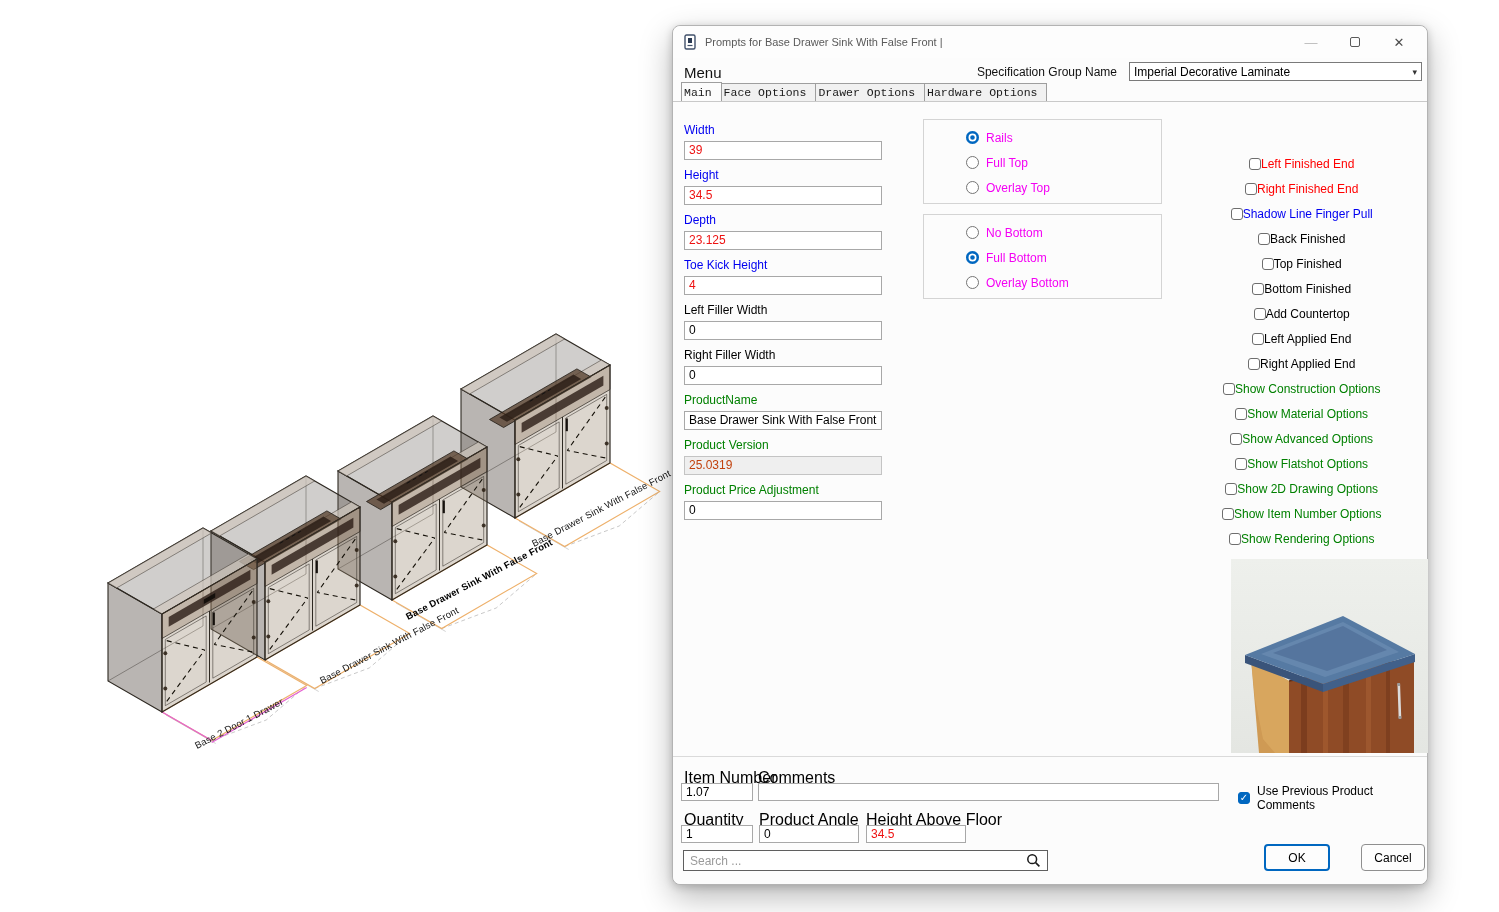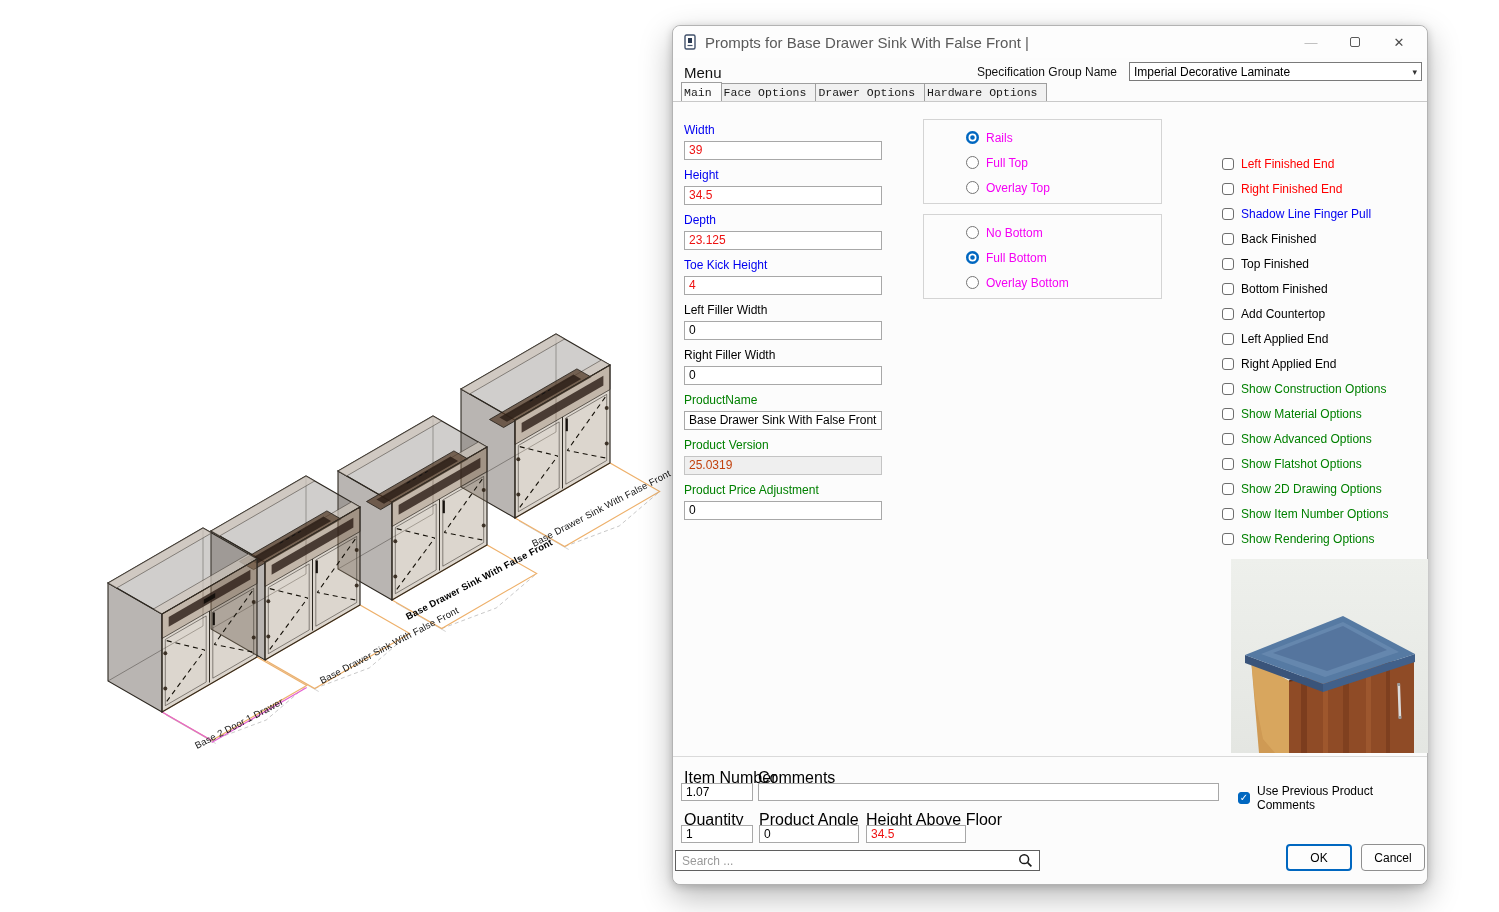--- a/index.html
+++ b/index.html
@@ -9,21 +9,21 @@
   
   #scene{position:absolute;left:0;top:0;width:672px;height:912px;background:#ffffff;}
   .cab-label{font-size:9.5px;fill:#141414;letter-spacing:.2px;}
   .cab-label.bold{font-weight:bold;fill:#000;}
 
   
   #dialog{position:absolute;left:672px;top:25px;width:756px;height:860px;background:#fcfcfc;
     border:1px solid #b3b3b3;border-radius:8px;box-shadow:0 12px 32px rgba(0,0,0,.28), 0 2px 8px rgba(0,0,0,.18);}
   .titlebar{position:absolute;left:0;top:0;right:0;height:32px;display:flex;align-items:center;
     padding:0 6px 0 10px;background:#fdfdfd;border-radius:8px 8px 0 0;}
-  .titlebar .title{font-size:15px;color:#5a5a5a;margin-left:8px;white-space:nowrap;}
+  .titlebar .title{font-size:11px;color:#5a5a5a;margin-left:8px;white-space:nowrap;}
   .winbtns{margin-left:auto;display:flex;align-items:center;}
   .winbtn{width:44px;height:30px;display:flex;align-items:center;justify-content:center;
     font-size:13px;color:#4d4d4d;cursor:default;}
   .winbtn.min{color:#b9b9b9;}
   .maxglyph{display:inline-block;width:10px;height:10px;border:1.2px solid #5a5a5a;border-radius:2px;}
 
   .menurow{position:absolute;left:0;top:32px;right:0;height:26px;}
   .menu-item{position:absolute;left:11px;top:6px;font-size:15px;color:#111;}
   .spec-label{position:absolute;right:310px;top:7px;font-size:12px;color:#111;}
   .combo{position:absolute;left:456px;top:4px;width:293px;height:19px;border:1px solid #7a7a7a;
@@ -52,46 +52,46 @@
   .groupbox{position:absolute;left:250px;width:239px;height:85px;border:1px solid #d4d4d4;background:#fcfcfc;padding-left:32px;}
   .g1{top:17px}.g2{top:112px}
   .radiorow{display:flex;align-items:center;height:25px;padding-left:10px;gap:7px;}
   .radiorow:first-child{margin-top:5px;}
   .radio{width:13px;height:13px;border-radius:50%;border:1px solid #757575;background:#fff;flex:0 0 auto;}
   .radio.sel{border:none;background:#0067c0;box-shadow:inset 0 0 0 2.5px #0067c0, inset 0 0 0 4.2px #ffffff;}
   .rlbl{font-size:12px;color:#f400f4;}
 
   
   .cbcol{position:absolute;left:549px;top:49px;}
-  .cbrow{display:flex;align-items:center;height:25px;gap:7px;}
+  .cbrow{display:flex;align-items:center;height:25px;justify-content:center;}
   .cb{width:12px;height:12px;border:1px solid #6e6e6e;border-radius:3px;background:#fff;flex:0 0 auto;
     display:flex;align-items:center;justify-content:center;}
   .cb.checked{background:#0067c0;border-color:#0067c0;color:#fff;font-size:10px;line-height:1;}
   .clbl{font-size:12px;}
   .cr{color:#ff0000}.cbl{color:#0000f0}.ck{color:#000}.cg{color:#008000}
 
   
   .preview{position:absolute;left:558px;top:457px;width:197px;height:194px;background:#e9ebe7;overflow:hidden;}
 
   
   .footer{position:absolute;left:0;bottom:0;right:0;height:128px;background:#fcfcfc;border-top:1px solid #dadada;
     border-radius:0 0 8px 8px;}
   .flabel{position:absolute;font-size:16px;color:#000;white-space:nowrap;}
   .footer .tbox{position:absolute;}
   .useprev{position:absolute;left:565px;top:27px;display:flex;align-items:center;gap:7px;}
   .useprev .clbl{color:#000;}
-  .searchwrap{position:absolute;left:2px;top:93px;width:365px;height:21px;border:1px solid #5f5f5f;background:#fff;
+  .searchwrap{position:absolute;left:10px;top:93px;width:365px;height:21px;border:1px solid #5f5f5f;background:#fff;
     display:flex;align-items:center;}
   .searchwrap input{flex:1;border:none;outline:none;font-family:"Liberation Sans",sans-serif;font-size:12px;
     padding:0 6px;color:#000;background:transparent;}
   .searchwrap input::placeholder{color:#9a9a9a;}
   .searchwrap svg{margin-right:6px;}
   .btn{position:absolute;top:87px;height:27px;font-size:12px;color:#000;background:#fdfdfd;
     border:1px solid #8f8f8f;border-radius:4px;font-family:"Liberation Sans",sans-serif;}
-  .btn.primary{left:613px;width:66px;border:2px solid #0067c0;}
+  .btn.primary{left:591px;width:66px;border:2px solid #0067c0;}
   .btn.cancel{left:688px;width:64px;}
 </style>
 </head>
 <body>
 
 <div id="scene">
   <svg width="672" height="912" viewBox="0 0 672 912">
     <g id="cab-layer">
         <g>
           <polyline points="564.7,546.5 619.2,526.0 659.7,491.5" fill="none" stroke="#c9c9c9" stroke-width="1" stroke-dasharray="4 3"></polyline>

